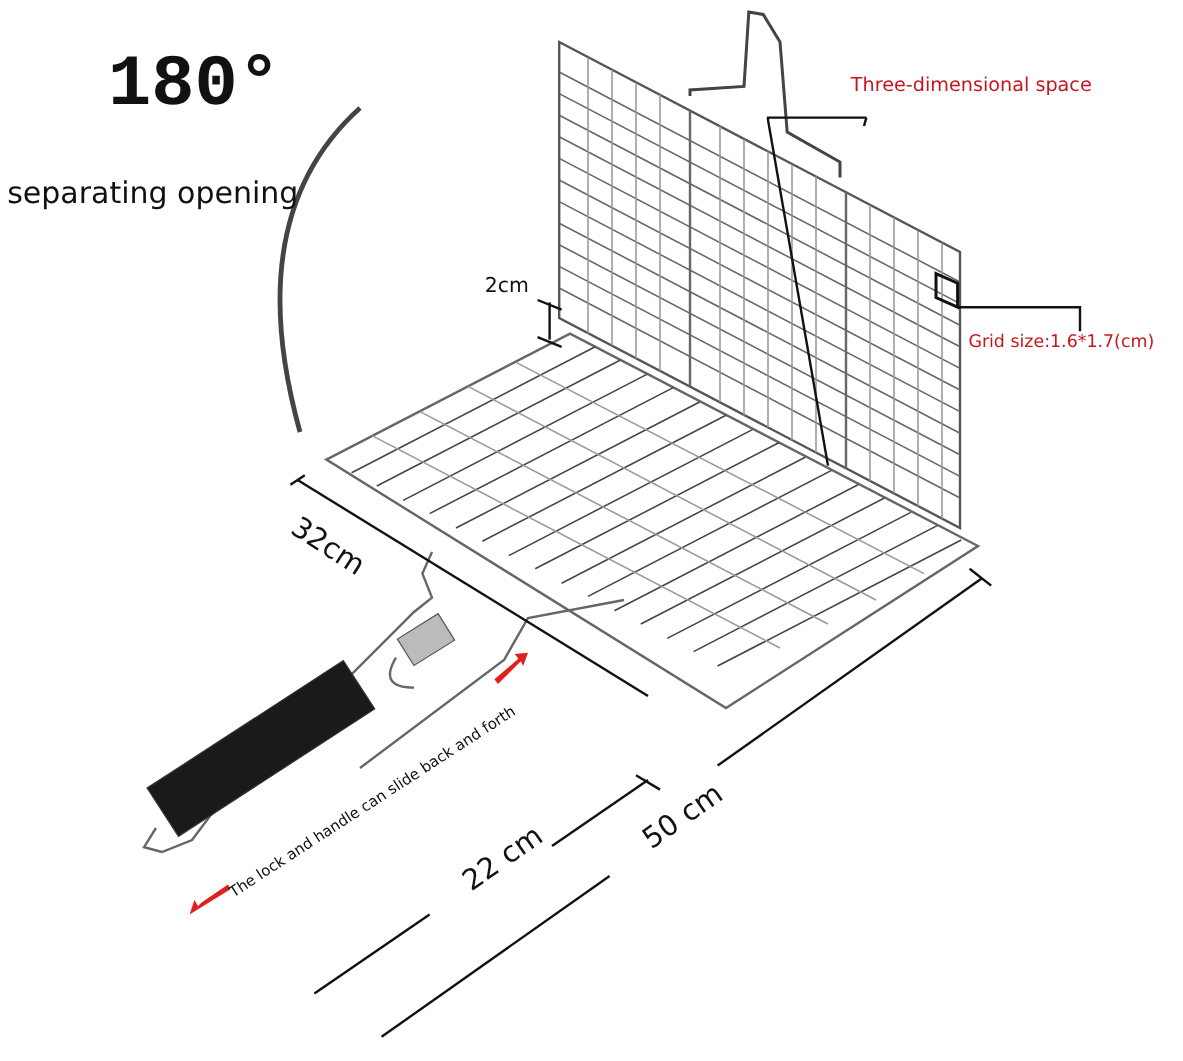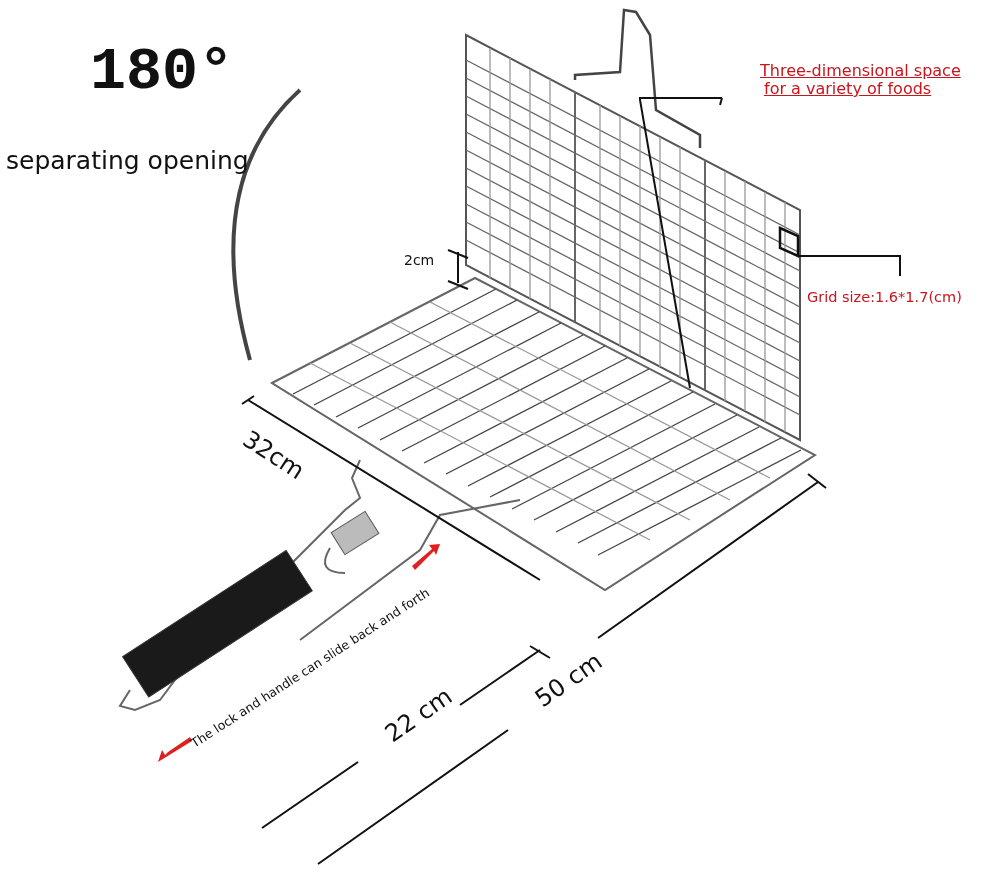--- a/index.html
+++ b/index.html
@@ -4,23 +4,23 @@
   <style>
     html, body { margin: 0; padding: 0; background: #ffffff; }
     body { width: 986px; height: 884px; position: relative; overflow: hidden;
            font-family: "DejaVu Sans", sans-serif; }
     svg { position: absolute; left: 0; top: 0; }
     .lbl { position: absolute; white-space: nowrap; color: #111; }
     .title-180 { left: 90px; top: 38px; font-size: 60px; font-weight: bold;
                  font-family: Liberation Mono, monospace; letter-spacing: 0px; }
     .sub-open { left: 6px; top: 130px; font-size: 25px; margin-top: 16px; }
     .red { color: #c8161d; }
-    .note-3d { left: 760px; top: 62px; font-size: 16px; line-height: 18px; text-decoration: underline; }
-    .note-grid { left: 807px; top: 289px; font-size: 14.5px; }
-    .dim-2cm { left: 404px; top: 252px; font-size: 14px; }
+    .note-3d { left: 709px; top: 62px; font-size: 16px; line-height: 18px; }
+    .note-grid { left: 807px; top: 277px; font-size: 14.5px; }
+    .dim-2cm { left: 404px; top: 228px; font-size: 17px; }
     .dim-32 { left: 253px; top: 425px; font-size: 24px; transform: rotate(33deg); transform-origin: left top; }
     .dim-22 { left: 380px; top: 725px; font-size: 24px; transform: rotate(-35deg); transform-origin: left top; }
     .dim-50 { left: 530px; top: 690px; font-size: 24px; transform: rotate(-35deg); transform-origin: left top; }
     .slide-note { left: 188px; top: 738px; font-size: 12.5px; transform: rotate(-33deg); transform-origin: left top; }
   </style>
 </head>
 <body>
 
 <svg width="986" height="884" viewBox="0 0 986 884">
 
@@ -128,21 +128,20 @@
     <polygon points="412,566 432,549 429,545 440,544 436,555 434,551 415,570"></polygon>
     <polygon points="168,752 190,737 192,741 158,762 162,750 165,755"></polygon>
   </g>
 </svg>
 
 <div class="lbl title-180">180°</div>
 <div class="lbl sub-open">separating opening</div>
 
 <div class="lbl red note-3d">
   <div>Three-dimensional space</div>
-  <div style="padding-left:4px">for a variety of foods</div>
 </div>
 
 <div class="lbl red note-grid">Grid size:1.6*1.7(cm)</div>
 
 <div class="lbl dim-2cm">2cm</div>
 <div class="lbl dim-32">32cm</div>
 <div class="lbl dim-22">22 cm</div>
 <div class="lbl dim-50">50 cm</div>
 <div class="lbl slide-note">The lock and handle can slide back and forth</div>
 

